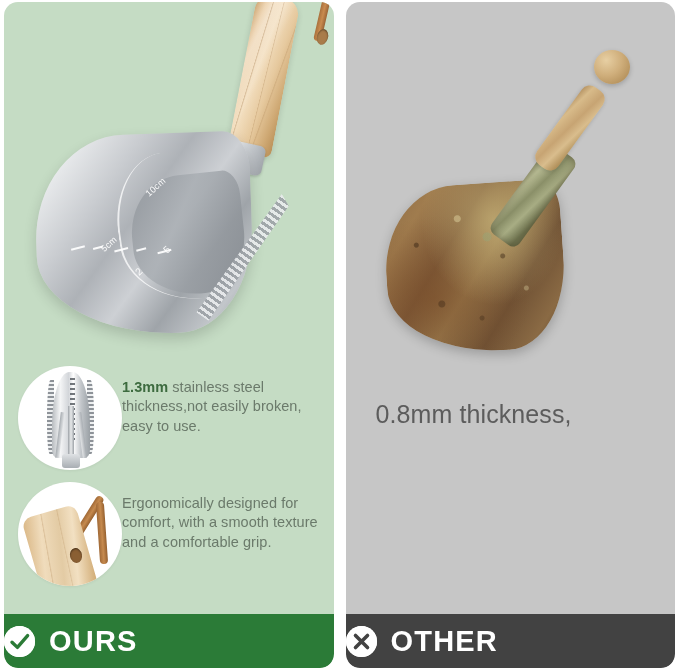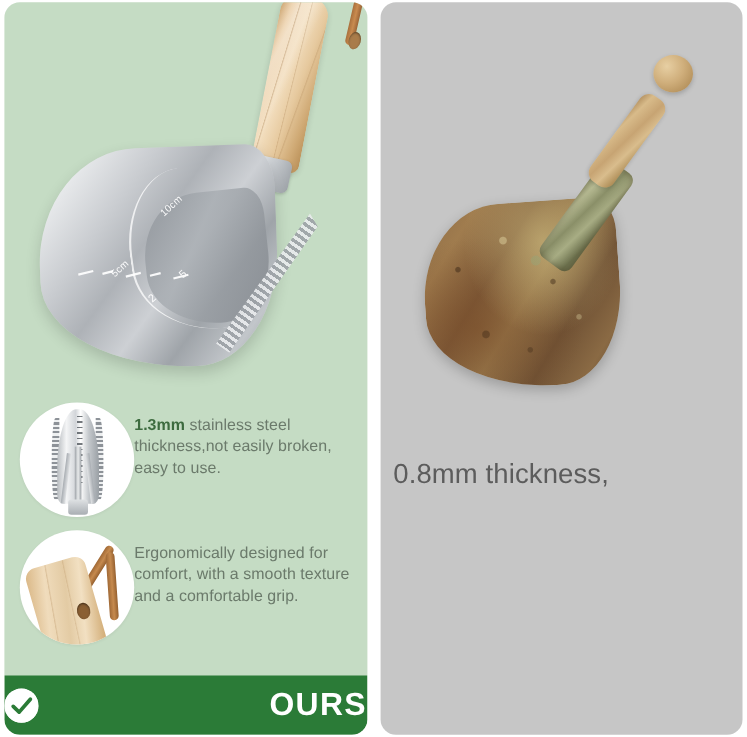--- a/index.html
+++ b/index.html
@@ -408,38 +408,38 @@
     letter-spacing: 0.05px;
   }
   .feature-text .hl {
     font-weight: 700;
     color: #3d6b3f;
   }
 
   
   .other-caption {
     position: absolute;
-    top: 412px;
+    top: 395px;
     left: 0; right: 0;
-    padding: 0 12px;
+    padding: 0 30px;
     font-size: 25px;
     line-height: 1.42;
     color: #5c5c5c;
     font-weight: 300;
     letter-spacing: 0.1px;
   }
 
   
   .verdict {
     position: absolute;
     left: 0; right: 0; bottom: 0;
     height: 54px;
     display: flex;
     align-items: center;
-    justify-content: space-between;
+    justify-content: flex-start;
     gap: 14px;
     border-radius: 0 0 14px 14px;
   }
   .verdict-ours  { background: #2b7b37; }
   .verdict-other { background: #424242; }
 
   .verdict-icon {
     width: 31px; height: 31px;
     border-radius: 50%;
     background: #ffffff;
@@ -551,16 +551,25 @@
         <div class="rusty-shank"></div>
         <div class="rusty-handle"></div>
         <div class="rusty-knob"></div>
       </div>
     </div>
 
     <div class="other-caption">
       <div>0.8mm thickness,</div>
     </div>
 
+    <div class="verdict verdict-other">
+      <span class="verdict-icon">
+        <svg width="31" height="31" viewBox="0 0 31 31" aria-hidden="true">
+          <circle cx="15.5" cy="15.5" r="15.5" fill="#ffffff"></circle>
+          <path d="M9.5 9.5 L21.5 21.5 M21.5 9.5 L9.5 21.5" fill="none" stroke="#424242" stroke-width="3.6" stroke-linecap="round"></path>
+        </svg>
+      </span>
+      <span class="verdict-label">OTHER</span>
+    </div>
 
   </div>
 
 </div>
 
 </body></html>

